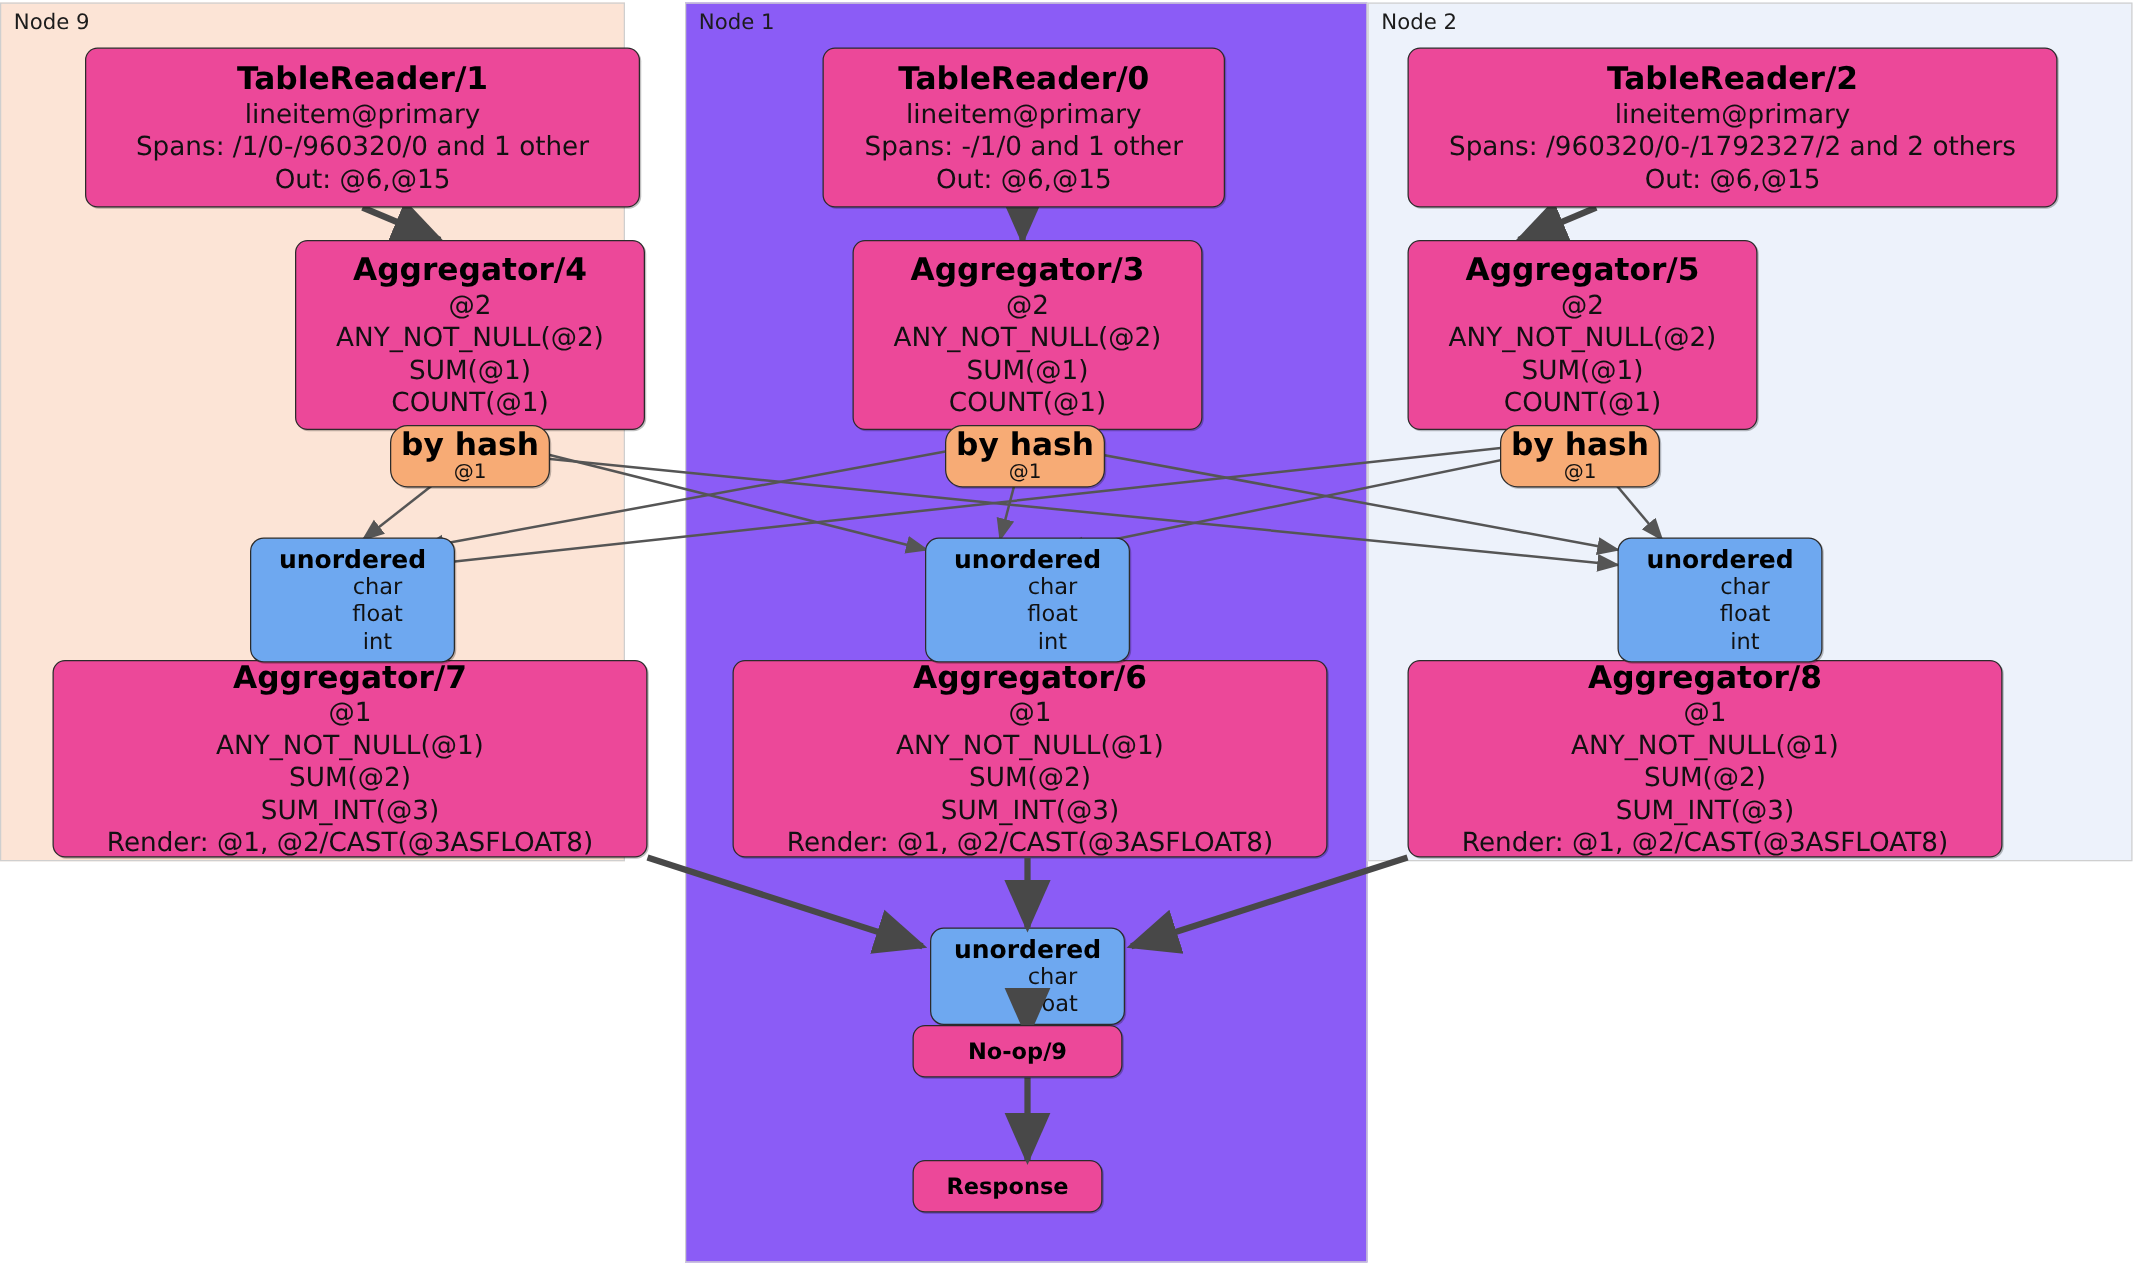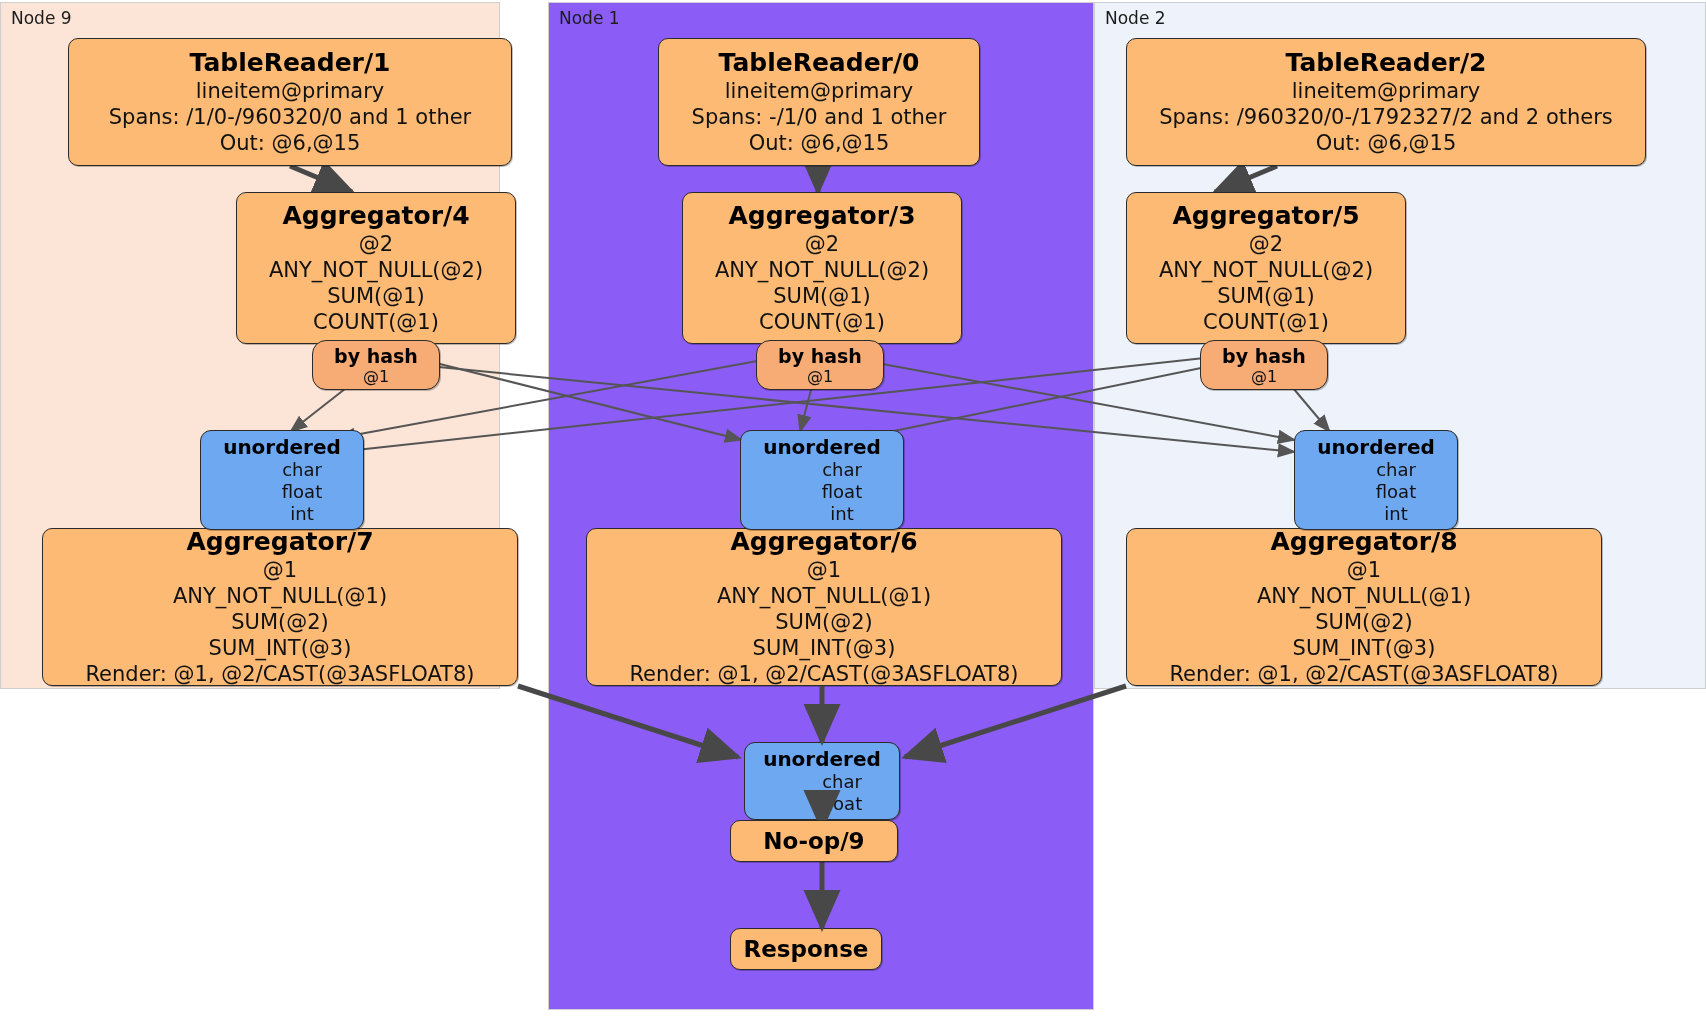--- a/index.html
+++ b/index.html
@@ -60,42 +60,42 @@
   }
   .gbox .line {
     font-size: 21px;
     line-height: 26px;
     color: #111;
     white-space: nowrap;
   }
 
   
   .proc {
-    background: #fdba74;
+    background: #ec4899;
     box-shadow: 1px 1px 0 rgba(0,0,0,0.25);
   }
   
   .router {
     background: #f7ab75;
     border-radius: 14px;
     border: 1.5px solid #2b2b2b;
     box-shadow: 1px 1px 0 rgba(0,0,0,0.25);
   }
-  .router .title { font-size: 19px; line-height: 22px; }
+  .router .title { font-size: 25px; line-height: 22px; }
   .router .line  { font-size: 16px; line-height: 19px; }
   
   .sync {
     background: #6ea8f0;
     border-radius: 11px;
     box-shadow: 1px 1px 0 rgba(0,0,0,0.25);
   }
   .sync .title { font-size: 20px; line-height: 24px; }
   .sync .line  { font-size: 18px; line-height: 22px; margin-left: 40px; }
 
-  .small-proc .title { font-size: 23px; line-height: 29px; }
+  .small-proc .title { font-size: 18px; line-height: 29px; }
 
   
   #edges, #edges-top {
     position: absolute;
     left: 0; top: 0;
     width: 1706px;
     height: 1016px;
     pointer-events: none;
   }
   #edges { z-index: 2; }

